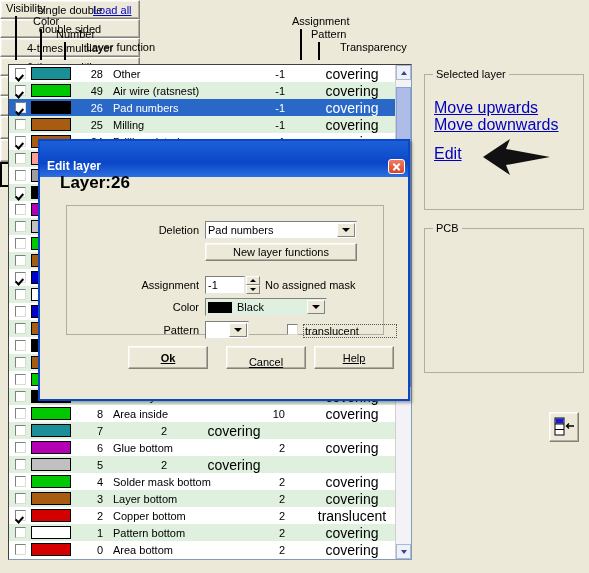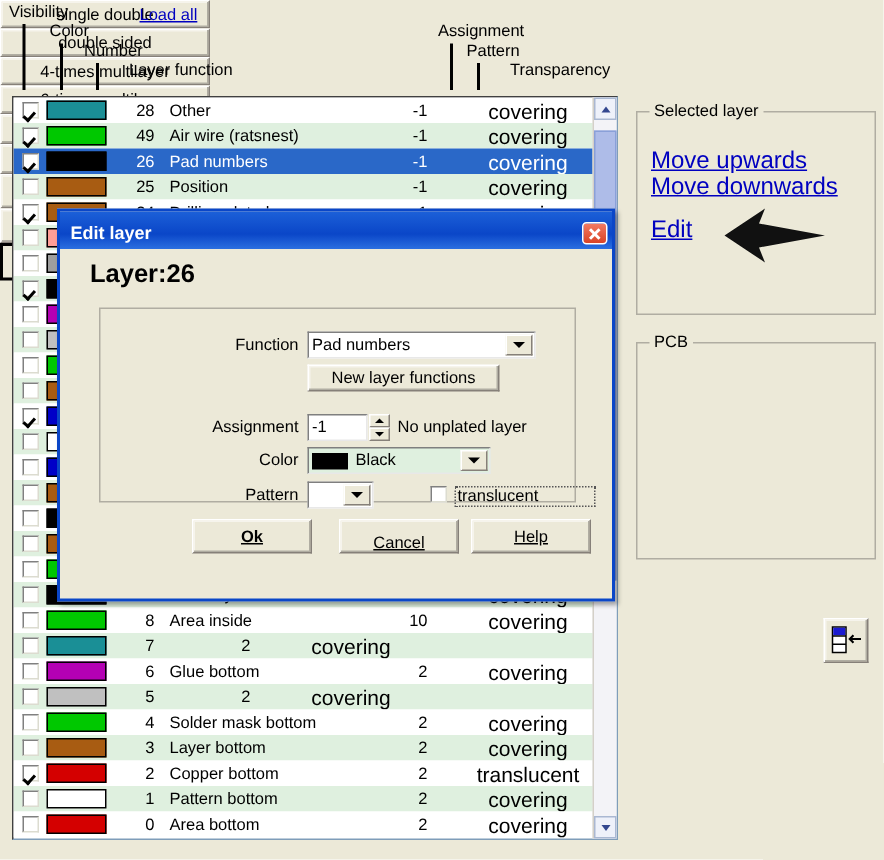--- a/index.html
+++ b/index.html
@@ -70,21 +70,21 @@
     box-sizing:border-box;
   }
   .btn.def{border:2px solid #000;box-shadow:none;background:#ece9d8;font-weight:bold;}
   .u{text-decoration:underline;}
 
   
   #edit-dialog{position:absolute;left:38px;top:139px;width:372px;height:262px;
     background:#ece9d8;border:2px solid #0a46c8;box-sizing:border-box;
     box-shadow:2px 2px 3px rgba(0,0,0,.35);}
   #dlg-titlebar{height:22px;background:linear-gradient(to bottom,#1c60d8,#0a46c8 60%,#2b6fe0);
-    display:flex;align-items:center;padding:3px 3px 0 7px;}
+    display:flex;align-items:center;padding:14px 3px 0 7px;}
   #dlg-title{color:#fff;font-weight:bold;font-size:12px;flex:1 1 auto;}
   #dlg-close{width:17px;height:15px;background:linear-gradient(to bottom,#f37b63,#d94326);
     border:1px solid #fff;border-radius:3px;box-sizing:border-box;position:relative;cursor:pointer;}
   #dlg-close:before,#dlg-close:after{content:"";position:absolute;left:3px;top:6px;width:9px;height:2px;background:#fff;}
   #dlg-close:before{transform:rotate(45deg);}
   #dlg-close:after{transform:rotate(-45deg);}
   #dlg-heading{position:absolute;left:20px;top:32px;font-size:17px;font-weight:bold;}
   #dlg-group{position:absolute;left:26px;top:64px;width:318px;height:130px;border:1px solid #b0ada2;box-sizing:border-box;}
 
   .fldlabel{position:absolute;text-align:right;font-size:11px;}
@@ -170,21 +170,21 @@
         <div class="tr-cell">covering</div>
       </div>
       <div class="lrow odd">
         <div class="vis-cell">
           <span class="chk"></span>
         </div>
         <div class="sw-cell">
           <span class="sw" style="background: rgb(168, 92, 18);"></span>
         </div>
         <div class="num-cell">25</div>
-        <div class="fn-cell">Position</div>
+        <div class="fn-cell">Milling</div>
         <div class="as-cell">-1</div>
         <div class="tr-cell">covering</div>
       </div>
       <div class="lrow even">
         <div class="vis-cell">
           <span class="chk on"></span>
         </div>
         <div class="sw-cell">
           <span class="sw" style="background: rgb(168, 92, 18);"></span>
         </div>
@@ -538,42 +538,42 @@
 <div id="edit-dialog">
   <div id="dlg-titlebar">
     <span id="dlg-title">Edit layer</span>
     <span id="dlg-close"></span>
   </div>
 
   <div id="dlg-heading">Layer:26</div>
 
   <div id="dlg-group">
 
-    <span class="fldlabel" style="left:40px;top:18px;width:92px;">Function</span>
+    <span class="fldlabel" style="left:40px;top:18px;width:92px;">Deletion</span>
     <div class="txtbox" style="left:138px;top:15px;width:152px;height:18px;">
       <span>Pad numbers</span>
       <span class="combo-arrow">
           <i></i>
         </span>
     </div>
-    <div class="btn" style="position:absolute;left:138px;top:37px;width:128px;height:18px;">New layer functions</div>
+    <div class="btn" style="position:absolute;left:138px;top:37px;width:152px;height:18px;">New layer functions</div>
 
     <span class="fldlabel" style="left:30px;top:73px;width:102px;">Assignment</span>
     <div class="txtbox" style="left:138px;top:70px;width:40px;height:18px;">
       <span>-1</span>
     </div>
     <div class="spin" style="left:179px;top:70px;height:18px;">
       <div class="up">
           <i></i>
         </div>
       <div class="dn">
           <i></i>
         </div>
     </div>
-    <span class="fldlabel" style="left:198px;top:73px;width:140px;text-align:left;">No unplated layer</span>
+    <span class="fldlabel" style="left:198px;top:73px;width:140px;text-align:left;">No assigned mask</span>
 
     <span class="fldlabel" style="left:60px;top:95px;width:72px;">Color</span>
     <div class="txtbox" style="left:138px;top:92px;width:122px;height:18px;background:#dff0df;">
       <span style="display:inline-block;width:24px;height:11px;background:#000;margin-right:5px;"></span>
       <span>Black</span>
       <span class="combo-arrow">
           <i></i>
         </span>
     </div>
 

